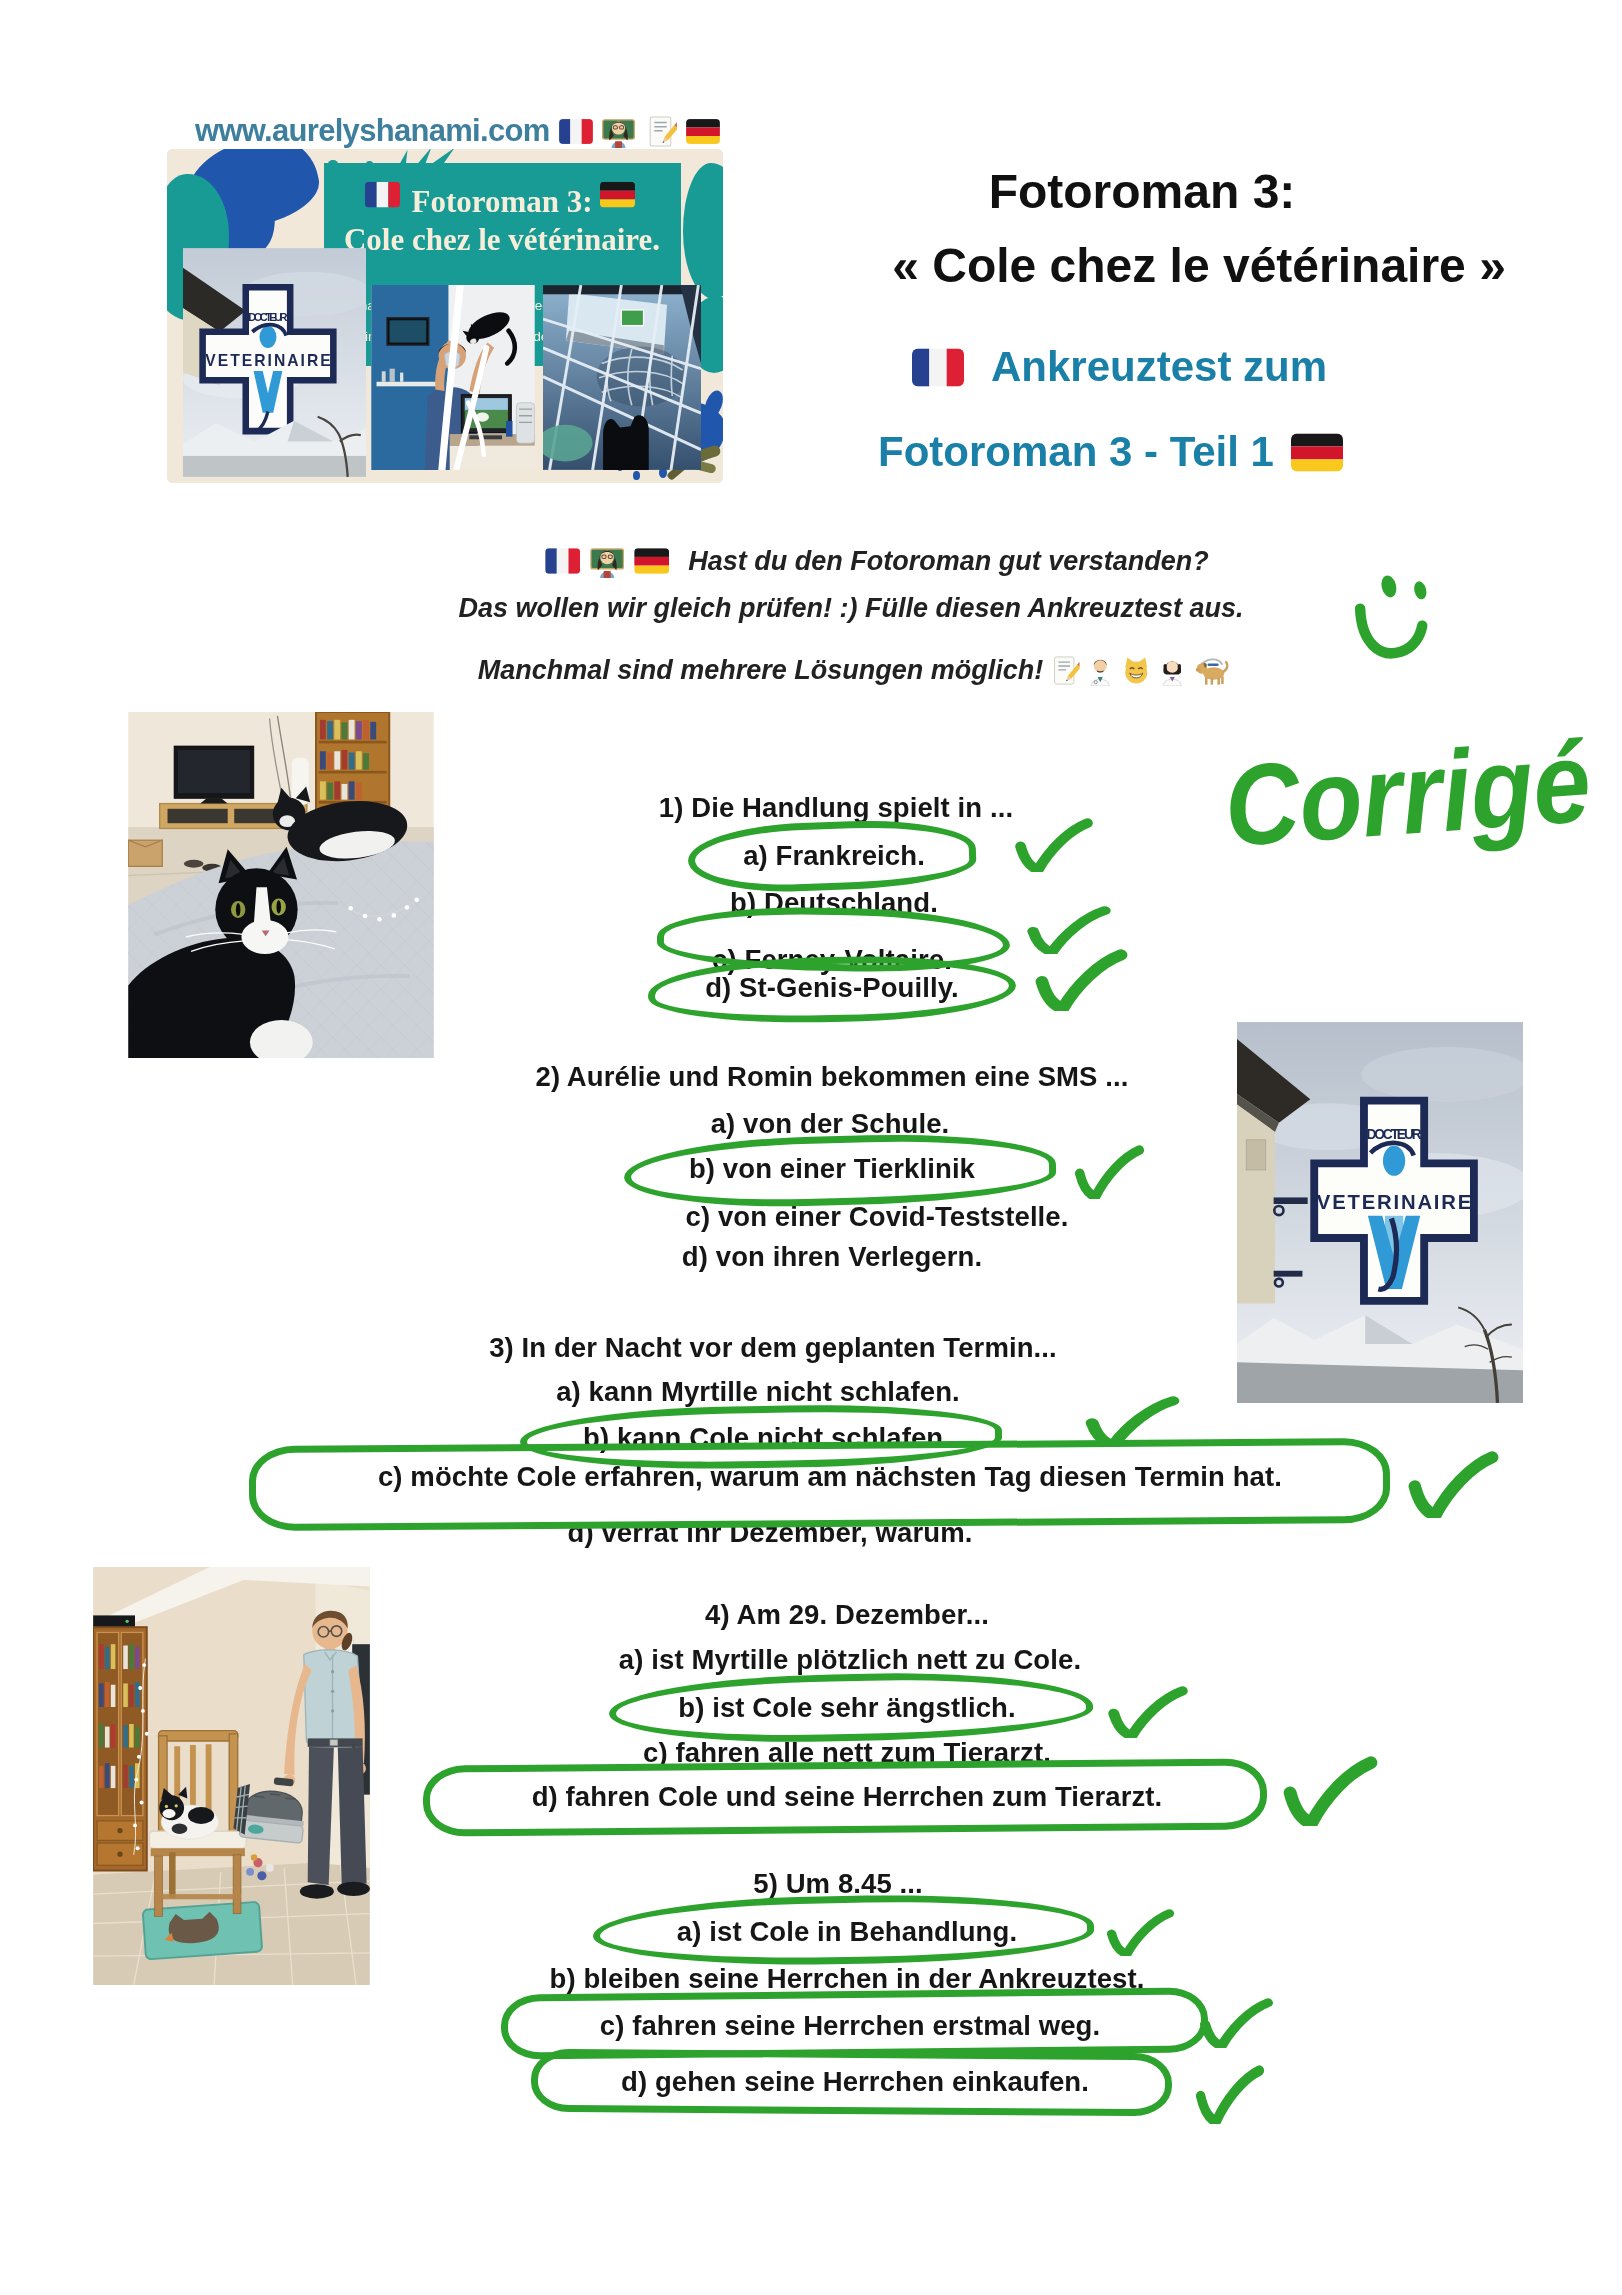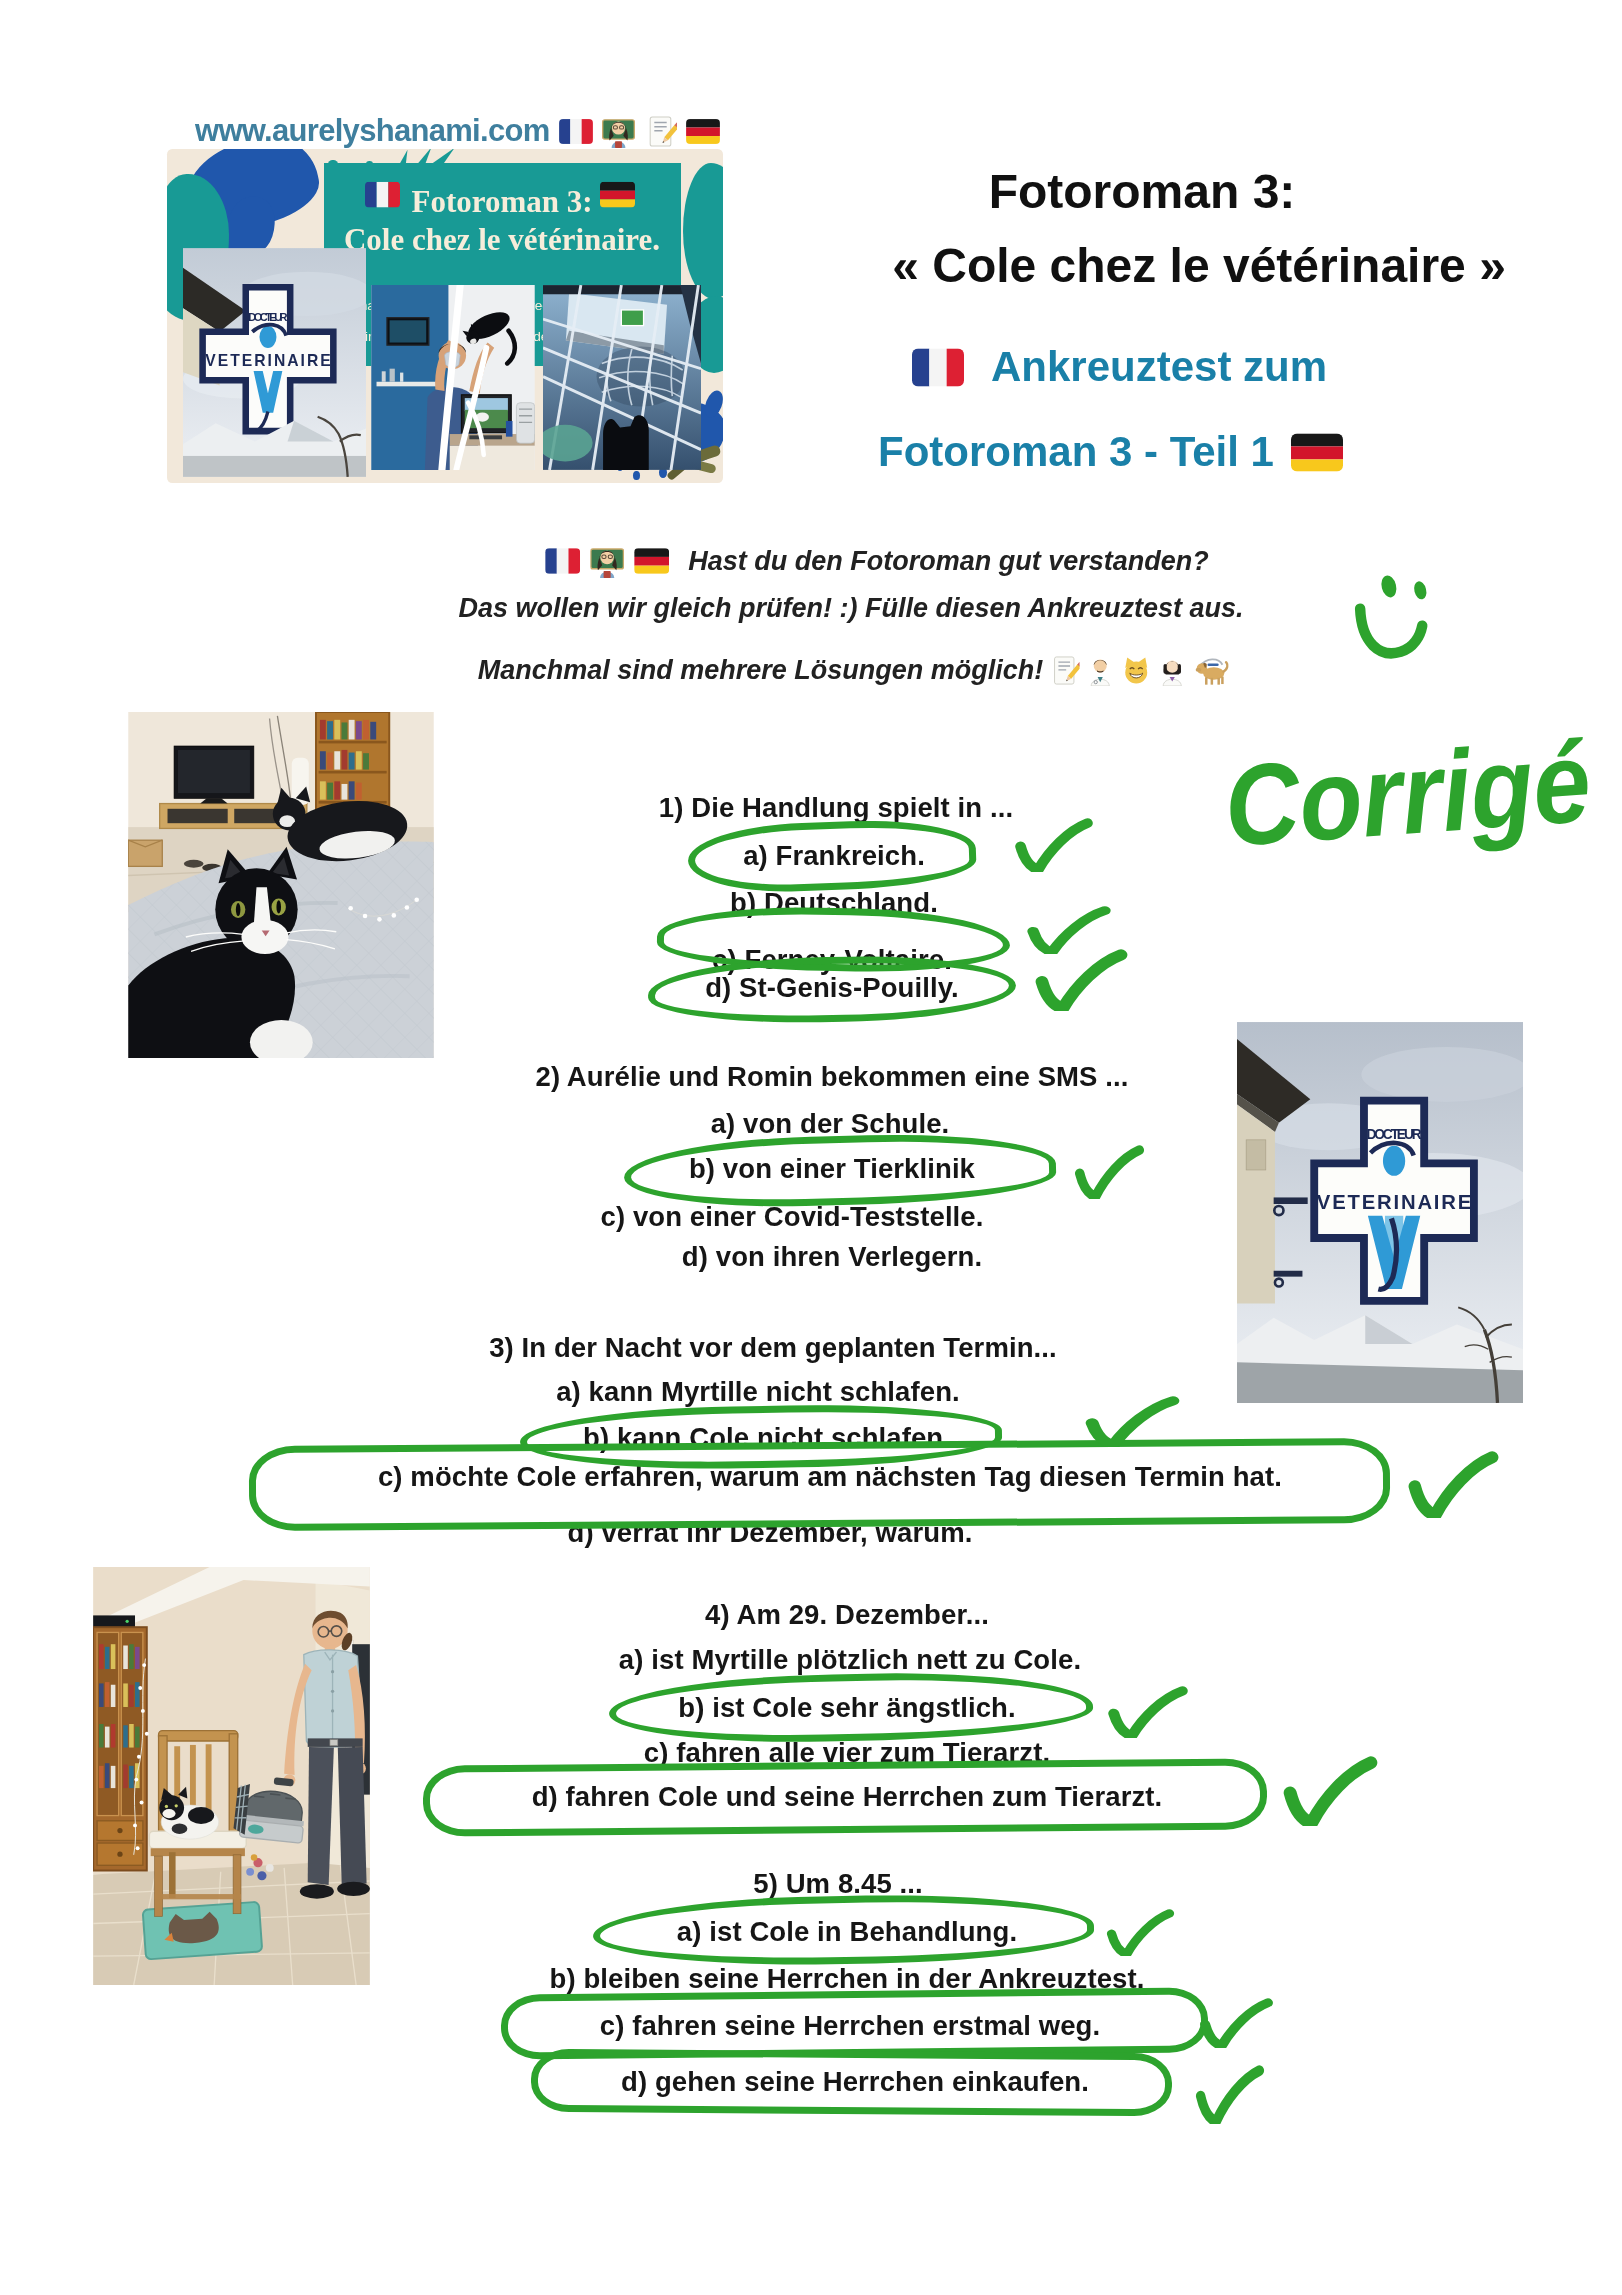--- a/index.html
+++ b/index.html
@@ -639,21 +639,21 @@
   <svg class="check" style="left:1025px;top:906px;" width="88" height="48" preserveAspectRatio="none" viewBox="0 0 135 74">
       <use href="#i-check"></use>
     </svg>
   <svg class="check" style="left:1033px;top:949px;" width="97" height="62" preserveAspectRatio="none" viewBox="0 0 148 94">
       <use href="#i-check"></use>
     </svg>
 
   <div class="abs cx nowrap qtitle" style="left:832px;top:1061px;">2) Aurélie und Romin bekommen eine SMS ...</div>
   <div class="abs cx nowrap qopt" style="left:830px;top:1108px;">a) von der Schule.</div>
   <div class="abs cx nowrap qopt" style="left:832px;top:1153px;">b) von einer Tierklinik</div>
-  <div class="abs cx nowrap qopt" style="left:792px;top:1201px;">c) von einer Covid-Teststelle.</div>
+  <div class="abs cx nowrap qopt" style="left:877px;top:1201px;">c) von einer Covid-Teststelle.</div>
   <div class="abs cx nowrap qopt" style="left:832px;top:1241px;">d) von ihren Verlegern.</div>
   <div class="ring" style="left:624px;top:1136px;width:432px;height:69px;border-radius:50% 50% 52% 48%/60% 55% 45% 55%;transform:rotate(-1.5deg);"></div>
   <svg class="check" style="left:1073px;top:1145px;" width="73" height="54" preserveAspectRatio="none" viewBox="0 0 112 82">
       <use href="#i-check"></use>
     </svg>
 
   <div class="abs cx nowrap qtitle" style="left:773px;top:1332px;">3) In der Nacht vor dem geplanten Termin...</div>
   <div class="abs cx nowrap qopt" style="left:758px;top:1376px;">a) kann Myrtille nicht schlafen.</div>
   <div class="abs cx nowrap qopt" style="left:767px;top:1422px;">b) kann Cole nicht schlafen.</div>
   <div class="abs cx nowrap qopt" style="left:830px;top:1461px;">c) möchte Cole erfahren, warum am nächsten Tag diesen Termin hat.</div>
@@ -663,21 +663,21 @@
   <svg class="check" style="left:1083px;top:1396px;" width="99" height="51" preserveAspectRatio="none" viewBox="0 0 152 78">
       <use href="#i-check"></use>
     </svg>
   <svg class="check" style="left:1406px;top:1451px;" width="95" height="67" preserveAspectRatio="none" viewBox="0 0 145 102">
       <use href="#i-check"></use>
     </svg>
 
   <div class="abs cx nowrap qtitle" style="left:847px;top:1599px;">4) Am 29. Dezember...</div>
   <div class="abs cx nowrap qopt" style="left:850px;top:1644px;">a) ist Myrtille plötzlich nett zu Cole.</div>
   <div class="abs cx nowrap qopt" style="left:847px;top:1692px;">b) ist Cole sehr ängstlich.</div>
-  <div class="abs cx nowrap qopt" style="left:847px;top:1737px;">c) fahren alle vier zum Tierarzt.</div>
+  <div class="abs cx nowrap qopt" style="left:847px;top:1737px;">c) fahren alle nett zum Tierarzt.</div>
   <div class="abs cx nowrap qopt" style="left:847px;top:1781px;">d) fahren Cole und seine Herrchen zum Tierarzt.</div>
   <div class="ring" style="left:609px;top:1674px;width:484px;height:67px;border-radius:50% 50% 52% 48%/56% 60% 45% 52%;transform:rotate(-1.2deg);"></div>
   <div class="ring" style="left:423px;top:1762px;width:844px;height:71px;border-radius:42px/33px;transform:rotate(-.5deg);"></div>
   <svg class="check" style="left:1106px;top:1686px;" width="84" height="52" preserveAspectRatio="none" viewBox="0 0 128 80">
       <use href="#i-check"></use>
     </svg>
   <svg class="check" style="left:1281px;top:1756px;" width="99" height="70" preserveAspectRatio="none" viewBox="0 0 152 107">
       <use href="#i-check"></use>
     </svg>
 

